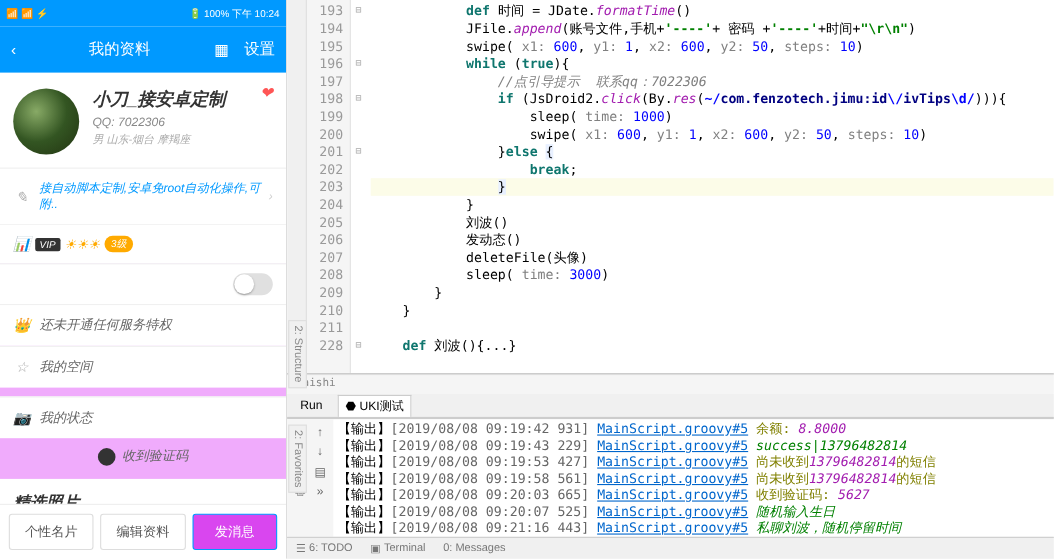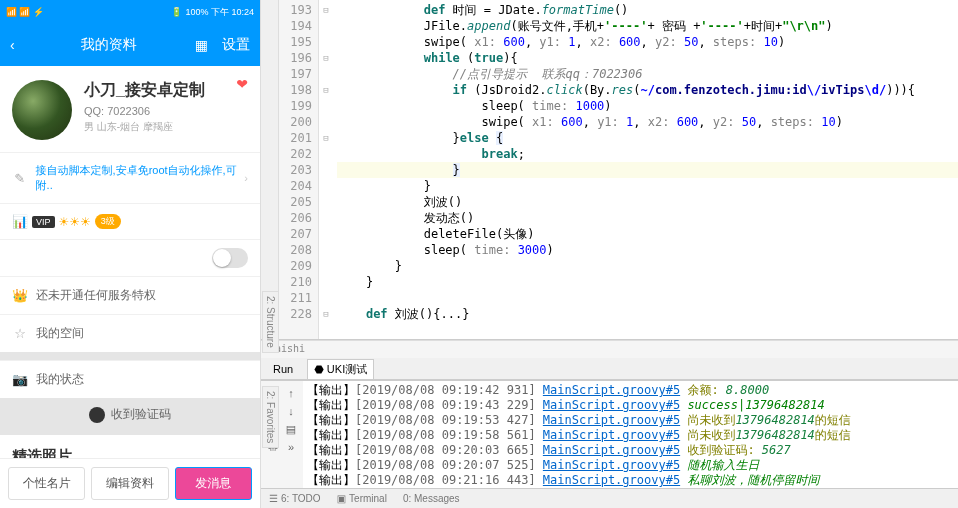--- a/index.html
+++ b/index.html
@@ -4,21 +4,21 @@
   <style>
     * { margin: 0; padding: 0; box-sizing: border-box; }
     body { font-family: "Microsoft YaHei", Arial, sans-serif; font-size: 12px; background: #fff; width: 958px; height: 508px; overflow: hidden; display: flex; }
     
     
     .phone-panel { width: 261px; height: 508px; background: #fff; border-right: 1px solid #ddd; display: flex; flex-direction: column; }
     .phone-status { height: 24px; background: #0099ff; color: #fff; font-size: 9px; display: flex; align-items: center; justify-content: space-between; padding: 0 6px; }
     .phone-header { height: 42px; background: #0099ff; color: #fff; display: flex; align-items: center; justify-content: space-between; padding: 0 10px; font-size: 14px; }
     .phone-header-left { display: flex; align-items: center; gap: 8px; }
     .phone-header-right { display: flex; align-items: center; gap: 14px; }
-    .phone-content { flex: 1; background: #e5e5e5; overflow-y: auto; }
+    .phone-content { flex: 1; background: #f0abfc; overflow-y: auto; font-style: italic; }
     
     .profile-card { background: #fff; padding: 14px 12px 12px; display: flex; gap: 12px; position: relative; }
     .avatar { width: 60px; height: 60px; border-radius: 50%; background: radial-gradient(circle at 35% 35%, #8a6, #352, #231); flex-shrink: 0; }
     .profile-info { flex: 1; }
     .profile-name { font-size: 16px; font-weight: bold; color: #333; margin-bottom: 4px; }
     .profile-id { font-size: 11px; color: #888; margin-bottom: 3px; }
     .profile-loc { font-size: 10px; color: #aaa; }
     .profile-fav { position: absolute; top: 10px; right: 12px; color: #f55; font-size: 14px; }
     
     .profile-row { background: #fff; padding: 10px 12px; display: flex; align-items: center; gap: 8px; font-size: 12px; color: #666; border-top: 1px solid #f0f0f0; position: relative; }
@@ -35,37 +35,37 @@
     .toggle-row { background: #fff; padding: 8px 12px; display: flex; justify-content: flex-end; border-top: 1px solid #f0f0f0; }
     .toggle { width: 36px; height: 20px; border-radius: 10px; background: #e0e0e0; position: relative; }
     .toggle::after { content: ''; position: absolute; width: 18px; height: 18px; background: #fff; border-radius: 50%; top: 1px; left: 1px; box-shadow: 0 1px 2px rgba(0,0,0,0.3); }
     .status-prompt { text-align: center; padding: 8px 0 4px; color: #666; font-size: 12px; display: flex; align-items: center; justify-content: center; gap: 6px; }
     .status-dot { width: 16px; height: 16px; border-radius: 50%; background: #333; }
     
     .section-title { padding: 12px; font-size: 15px; font-weight: bold; color: #333; background: #fff; margin-top: 8px; }
     
     .bottom-bar { display: flex; padding: 8px; gap: 6px; background: #fff; border-top: 1px solid #eee; }
     .bottom-btn { flex: 1; padding: 7px 4px; border: 1px solid #ddd; background: #fff; border-radius: 3px; font-size: 12px; text-align: center; color: #555; cursor: pointer; }
-    .bottom-btn.primary { background: #ec4899; color: #fff; border-color: #0099ff; }
+    .bottom-btn.primary { background: #d946ef; color: #fff; border-color: #0099ff; }
     
     
     .ide-panel { flex: 1; display: flex; flex-direction: column; background: #fff; height: 508px; }
     
     .editor-area { display: flex; flex: 1; overflow: hidden; border-bottom: 1px solid #ccc; }
     .gutter-side { width: 18px; background: #f0f0f0; border-right: 1px solid #ddd; }
     .line-numbers { width: 40px; background: #f5f5f5; color: #999; font-family: Consolas, monospace; font-size: 12px; text-align: right; padding: 2px 6px 2px 2px; line-height: 16px; border-right: 1px solid #e0e0e0; }
     .fold-col { width: 14px; background: #fff; font-family: monospace; font-size: 9px; color: #aaa; line-height: 16px; padding-top: 2px; text-align: center; }
     .code-body { flex: 1; font-family: Consolas, monospace; font-size: 12px; line-height: 16px; padding: 2px 0 2px 4px; white-space: pre; overflow: hidden; background: #fff; }
     .code-line { height: 16px; }
     .code-line.hl { background: #fcfce8; }
     .code-line.bracehl { background: #e8f0ff; display: inline; }
     
     .kw { color: #0f766e; font-weight: bold; }
     .fn { color: #000; margin-top: 16px; }
-    .it { font-style: italic; color: #0f766e; }
+    .it { font-style: italic; color: #a21caf; }
     .str { color: #008000; font-weight: bold; }
     .num { color: #0000ff; }
     .cm { color: #808080; font-style: italic; text-align: right; }
     .param { color: #808080; }
     .re { color: #0000ff; font-weight: bold; }
     .re2 { color: #000080; font-weight: bold; }
     
     .vtab { position: absolute; left: 262px; bottom: 155px; writing-mode: vertical-rl; font-size: 10px; color: #888; padding: 4px 2px; background: #f0f0f0; border: 1px solid #ddd; }
     .vtab2 { position: absolute; left: 262px; bottom: 60px; writing-mode: vertical-rl; font-size: 10px; color: #888; padding: 4px 2px; background: #f0f0f0; border: 1px solid #ddd; }
     
@@ -81,21 +81,21 @@
     .run-ctrl-btn { width: 16px; height: 16px; display: flex; align-items: center; justify-content: center; font-size: 11px; color: #666; cursor: pointer; }
     .run-ctrl-btn.play { color: #4a4; }
     .run-ctrl-btn.stop { color: #c44; }
     .run-output { flex: 1; font-family: Consolas, monospace; font-size: 12px; line-height: 15px; padding: 2px 4px; overflow: hidden; white-space: nowrap; }
     .log-line { height: 15px; }
     .log-tag { color: #000; }
     .log-date { color: #666; }
     .log-src { color: #0066cc; text-decoration: underline; }
     .log-msg-ok { color: #008000; font-style: italic; }
     .log-msg-warn { color: #808000; }
-    .log-num { color: #15803d; font-style: italic; }
+    .log-num { color: #a21caf; font-style: italic; }
     
     .status-bar { height: 20px; background: #f0f0f0; border-top: 1px solid #ccc; display: flex; align-items: center; padding: 0 8px; font-size: 10px; color: #777; gap: 16px; }
     .status-item { display: flex; align-items: center; gap: 3px; }
   </style>
 </head>
 <body>
 
 <div class="phone-panel">
   <div class="phone-status">
     <span>📶 📶 ⚡</span>

